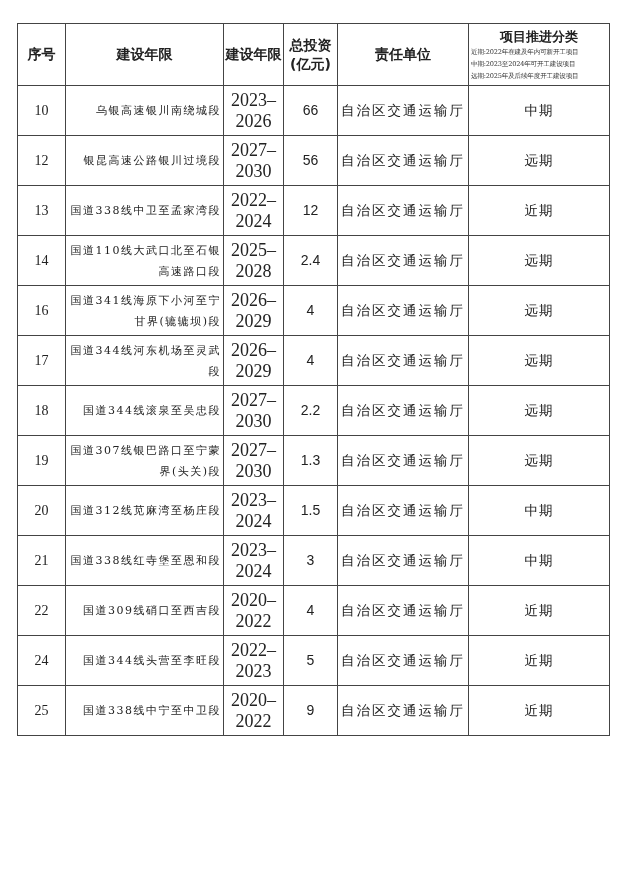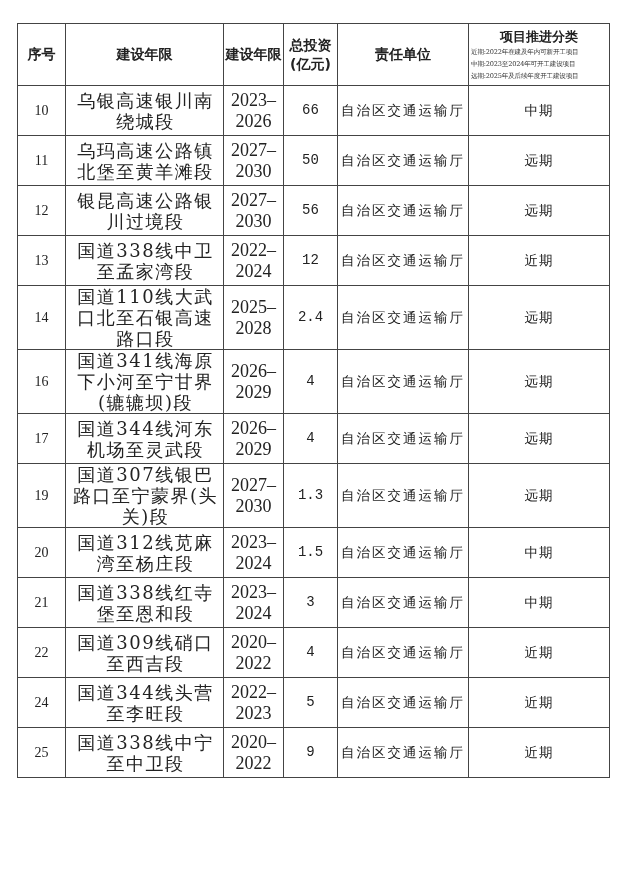--- a/index.html
+++ b/index.html
@@ -28,25 +28,25 @@
   .cat-head { padding: 1px 2px; }
   .cat-title { font-size: 13px; font-weight: bold; line-height: 18px; display: block; }
   .cat-legend {
     display: block; text-align: left; font-family: "DejaVu Serif", serif;
     font-weight: normal; font-size: 6.6px; line-height: 12px; color: #333; white-space: nowrap;
     letter-spacing: -0.2px;
   }
   tbody td { height: 49px; font-size: 14px; line-height: 21px; }
   td.no { font-family: "Liberation Serif", serif; font-size: 14px; }
   td.name {
-    text-align: center; padding: 0 2px 0 4px; letter-spacing: 1.5px; font-size: 18px;
+    text-align: right; padding: 0 2px 0 4px; letter-spacing: 1.5px; font-size: 11px;
     font-family: "DejaVu Serif", serif;
   }
   td.years { font-family: "Liberation Serif", serif; font-size: 18px; line-height: 21px; }
-  td.inv { font-family: Liberation Mono, monospace; font-size: 14px; }
+  td.inv { font-family: Liberation Sans, sans-serif; font-size: 14px; }
   td.unit { letter-spacing: 2px; font-size: 13.5px; }
   td.cat { font-size: 13.5px; letter-spacing: 1px; }
 </style>
 </head>
 <body>
 
 <div class="page">
   <table>
     <colgroup>
       <col class="c-no">
@@ -80,93 +80,93 @@
     <td class="name">乌银高速银川南绕城段</td>
     <td class="years">
       <span>2023–</span><br>
       <span>2026</span>
     </td>
     <td class="inv">66</td>
     <td class="unit">自治区交通运输厅</td>
     <td class="cat">中期</td>
   </tr>
 
-  <tr>
-    <td class="no">11</td>
-    <td class="name">乌玛高速公路镇北堡至黄羊滩段</td>
+
+  <tr>
+    <td class="no">12</td>
+    <td class="name">银昆高速公路银川过境段</td>
     <td class="years">
       <span>2027–</span><br>
       <span>2030</span>
     </td>
-    <td class="inv">50</td>
-    <td class="unit">自治区交通运输厅</td>
-    <td class="cat">远期</td>
-  </tr>
-
-  <tr>
-    <td class="no">12</td>
-    <td class="name">银昆高速公路银川过境段</td>
+    <td class="inv">56</td>
+    <td class="unit">自治区交通运输厅</td>
+    <td class="cat">远期</td>
+  </tr>
+
+  <tr>
+    <td class="no">13</td>
+    <td class="name">国道338线中卫至孟家湾段</td>
+    <td class="years">
+      <span>2022–</span><br>
+      <span>2024</span>
+    </td>
+    <td class="inv">12</td>
+    <td class="unit">自治区交通运输厅</td>
+    <td class="cat">近期</td>
+  </tr>
+
+  <tr>
+    <td class="no">14</td>
+    <td class="name">国道110线大武口北至石银高速路口段</td>
+    <td class="years">
+      <span>2025–</span><br>
+      <span>2028</span>
+    </td>
+    <td class="inv">2.4</td>
+    <td class="unit">自治区交通运输厅</td>
+    <td class="cat">远期</td>
+  </tr>
+
+
+  <tr>
+    <td class="no">16</td>
+    <td class="name">国道341线海原下小河至宁甘界(辘辘坝)段</td>
+    <td class="years">
+      <span>2026–</span><br>
+      <span>2029</span>
+    </td>
+    <td class="inv">4</td>
+    <td class="unit">自治区交通运输厅</td>
+    <td class="cat">远期</td>
+  </tr>
+
+  <tr>
+    <td class="no">17</td>
+    <td class="name">国道344线河东机场至灵武段</td>
+    <td class="years">
+      <span>2026–</span><br>
+      <span>2029</span>
+    </td>
+    <td class="inv">4</td>
+    <td class="unit">自治区交通运输厅</td>
+    <td class="cat">远期</td>
+  </tr>
+
+  <tr>
+    <td class="no">18</td>
+    <td class="name">国道344线滚泉至吴忠段</td>
     <td class="years">
       <span>2027–</span><br>
       <span>2030</span>
     </td>
-    <td class="inv">56</td>
-    <td class="unit">自治区交通运输厅</td>
-    <td class="cat">远期</td>
-  </tr>
-
-  <tr>
-    <td class="no">13</td>
-    <td class="name">国道338线中卫至孟家湾段</td>
-    <td class="years">
-      <span>2022–</span><br>
-      <span>2024</span>
-    </td>
-    <td class="inv">12</td>
-    <td class="unit">自治区交通运输厅</td>
-    <td class="cat">近期</td>
-  </tr>
-
-  <tr>
-    <td class="no">14</td>
-    <td class="name">国道110线大武口北至石银高速路口段</td>
-    <td class="years">
-      <span>2025–</span><br>
-      <span>2028</span>
-    </td>
-    <td class="inv">2.4</td>
-    <td class="unit">自治区交通运输厅</td>
-    <td class="cat">远期</td>
-  </tr>
-
-
-  <tr>
-    <td class="no">16</td>
-    <td class="name">国道341线海原下小河至宁甘界(辘辘坝)段</td>
-    <td class="years">
-      <span>2026–</span><br>
-      <span>2029</span>
-    </td>
-    <td class="inv">4</td>
-    <td class="unit">自治区交通运输厅</td>
-    <td class="cat">远期</td>
-  </tr>
-
-  <tr>
-    <td class="no">17</td>
-    <td class="name">国道344线河东机场至灵武段</td>
-    <td class="years">
-      <span>2026–</span><br>
-      <span>2029</span>
-    </td>
-    <td class="inv">4</td>
-    <td class="unit">自治区交通运输厅</td>
-    <td class="cat">远期</td>
-  </tr>
-
+    <td class="inv">2.2</td>
+    <td class="unit">自治区交通运输厅</td>
+    <td class="cat">远期</td>
+  </tr>
 
   <tr>
     <td class="no">19</td>
     <td class="name">国道307线银巴路口至宁蒙界(头关)段</td>
     <td class="years">
       <span>2027–</span><br>
       <span>2030</span>
     </td>
     <td class="inv">1.3</td>
     <td class="unit">自治区交通运输厅</td>

